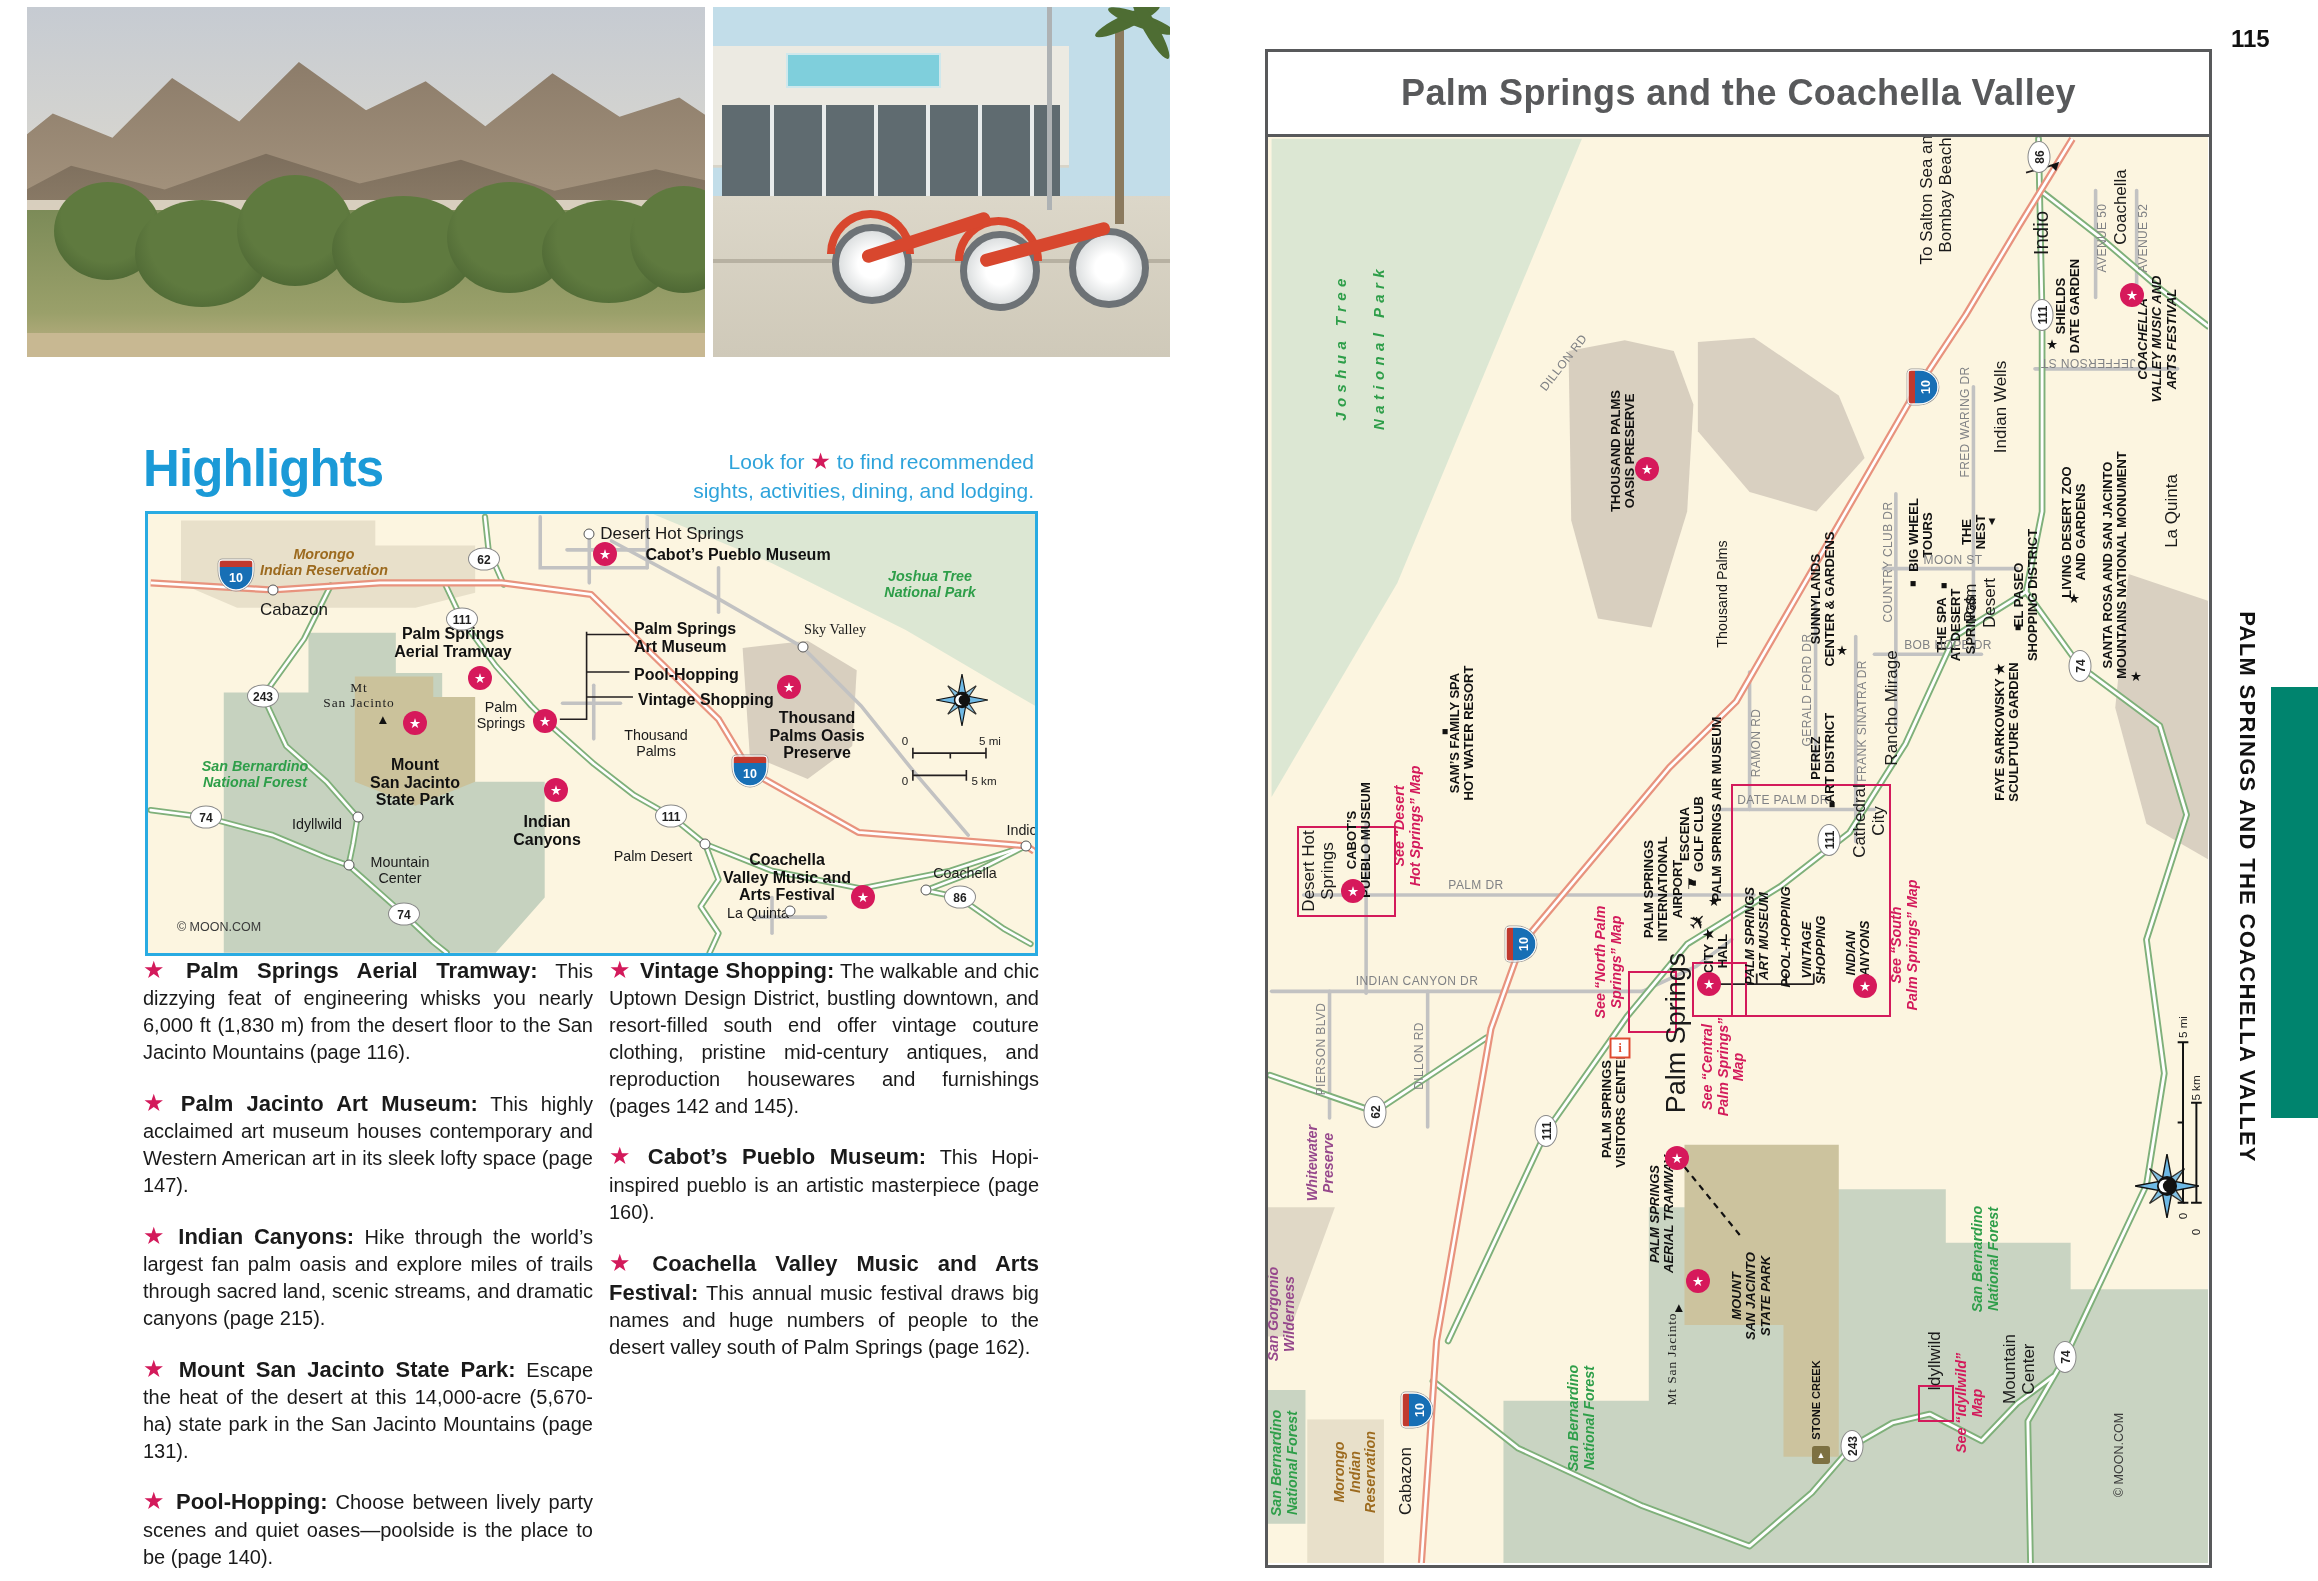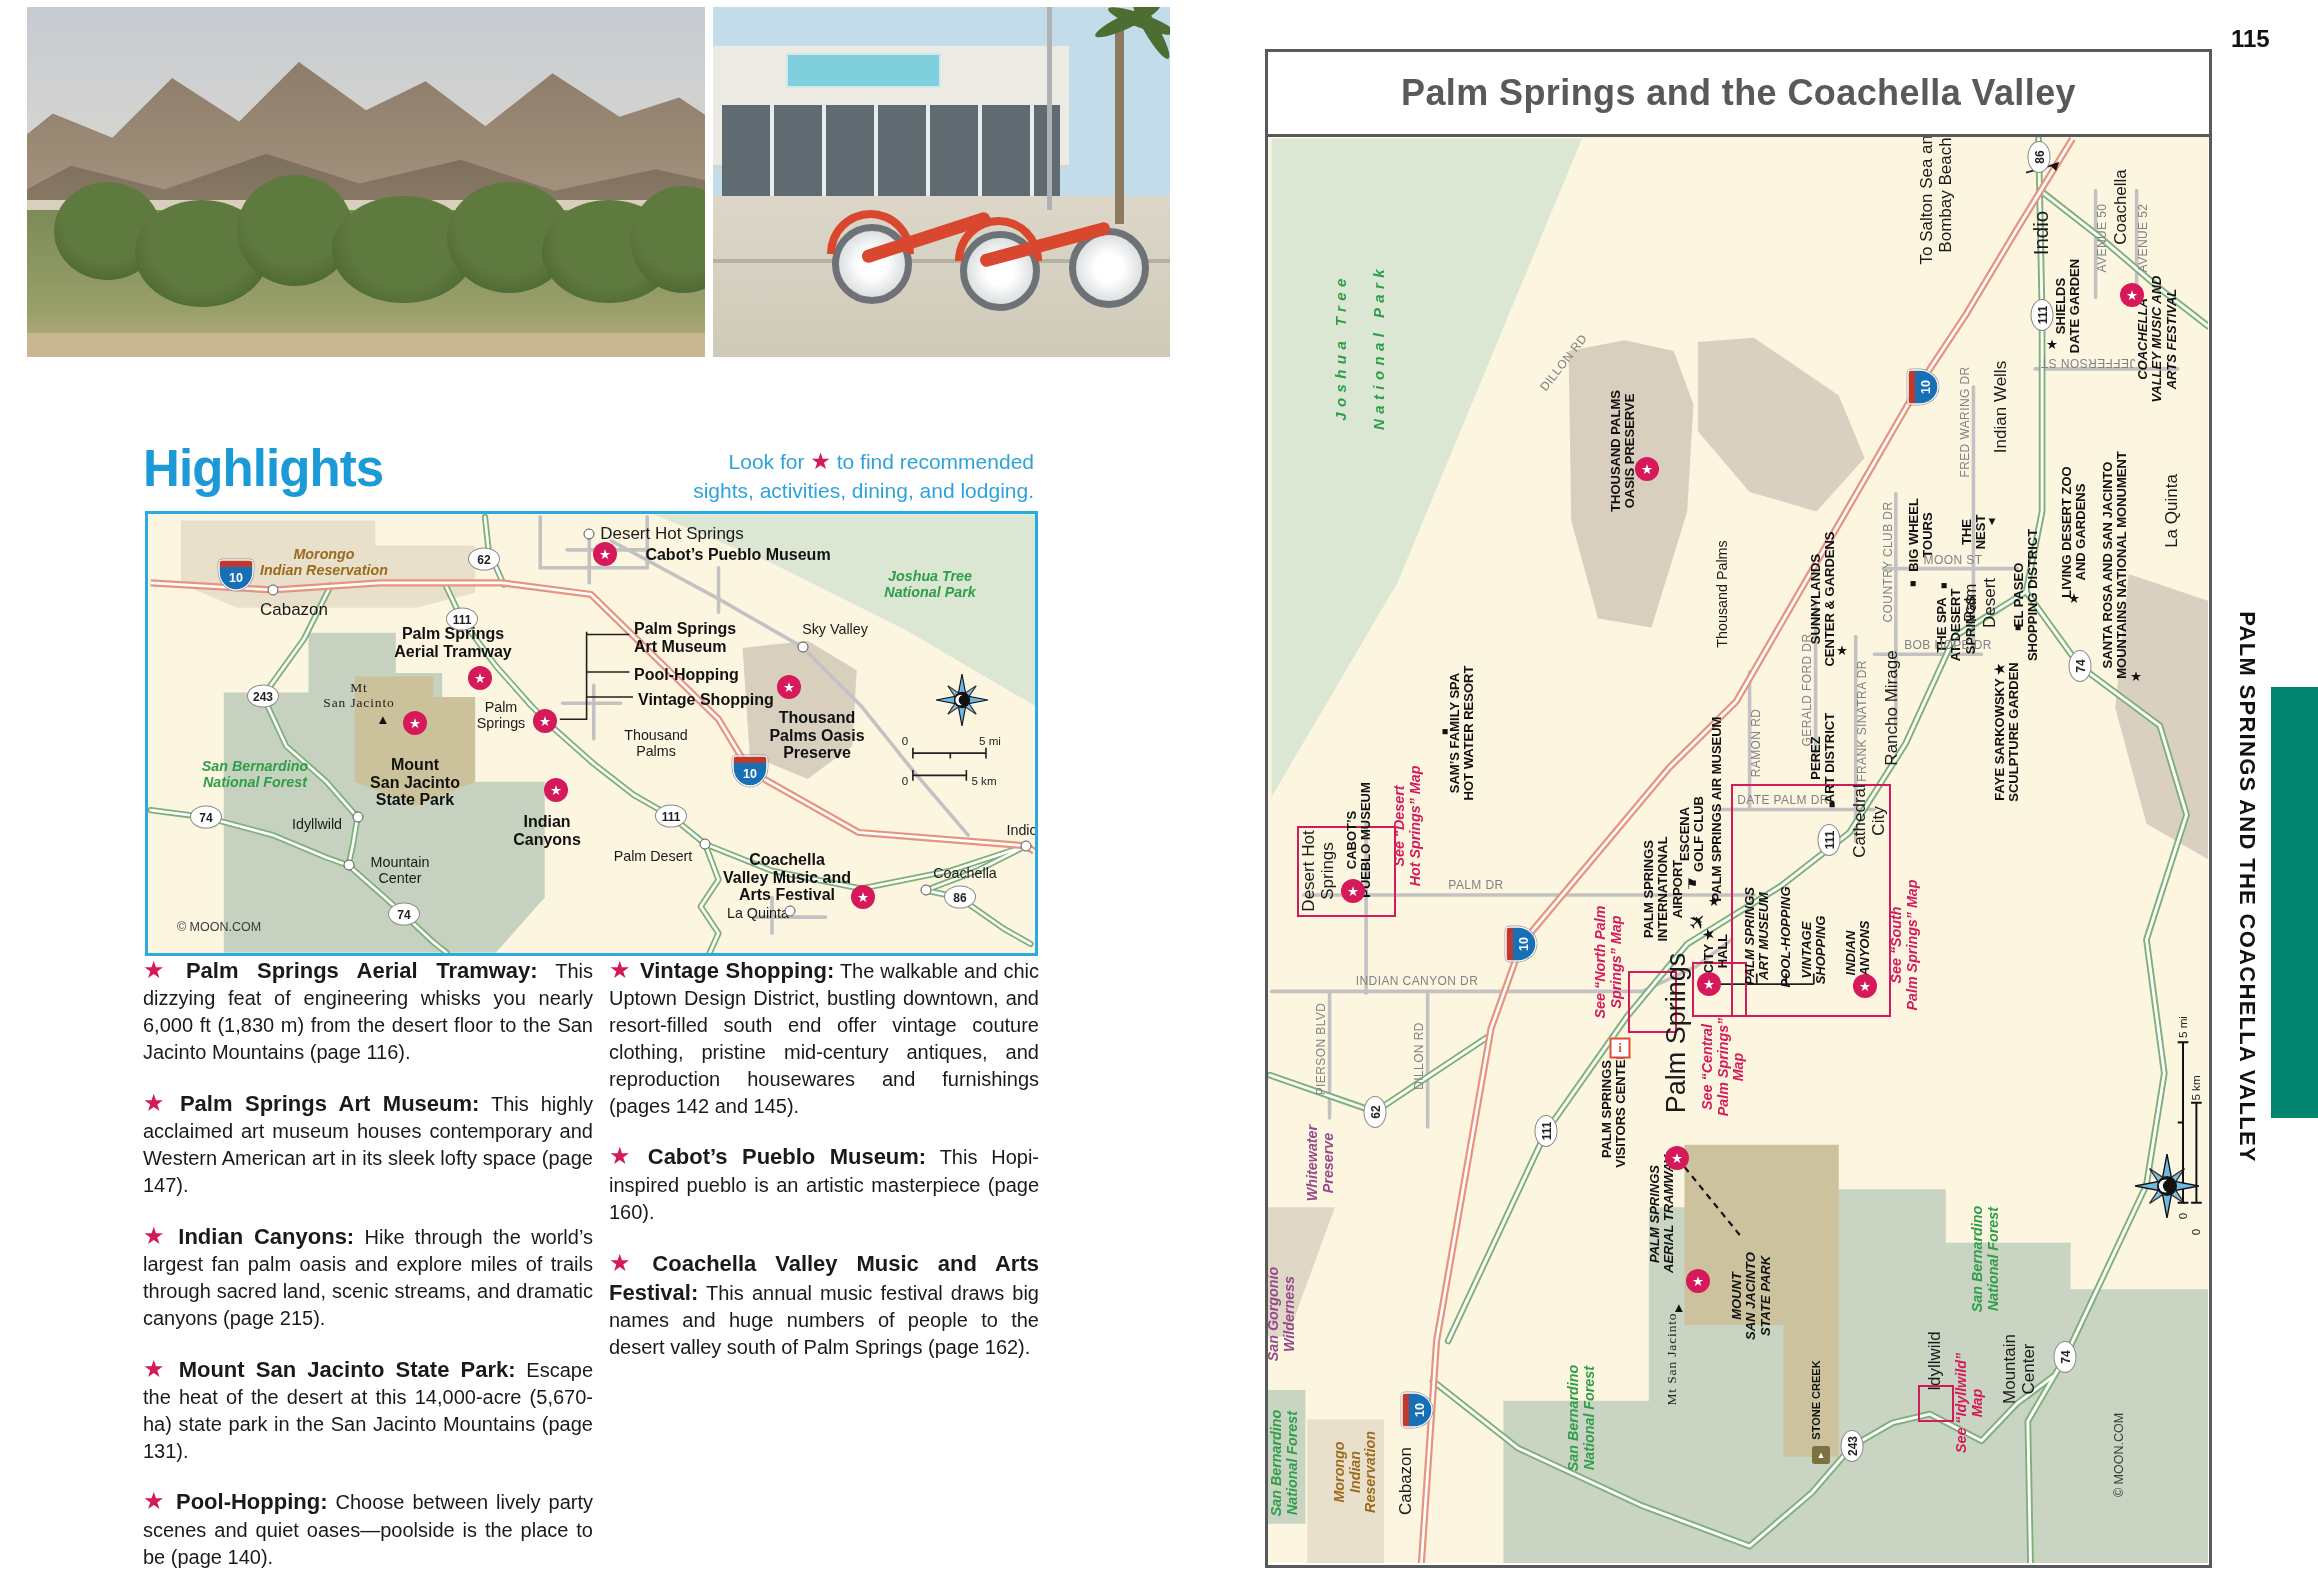--- a/index.html
+++ b/index.html
@@ -134,21 +134,21 @@
 
 <div id="hl-title">Highlights</div>
 <div id="hl-note">
   <span>Look for</span>
   <span class="st">★</span><span> to find recommended</span><br>
   <span>sights, activities, dining, and lodging.</span>
 </div>
 
 <div id="col-left" class="col">
   <p class="hl-item"><span class="st">★</span><b>Palm Springs Aerial Tramway:</b><span> This dizzying feat of engineering whisks you nearly 6,000 ft (1,830 m) from the desert floor to the San Jacinto Mountains (page 116).</span></p>
-  <p class="hl-item"><span class="st">★</span><b>Palm Springs Art Museum:</b><span> This highly acclaimed art museum houses contemporary and Western American art in its sleek lofty space (page 147).</span></p>
+  <p class="hl-item"><span class="st">★</span><b>Palm Jacinto Art Museum:</b><span> This highly acclaimed art museum houses contemporary and Western American art in its sleek lofty space (page 147).</span></p>
   <p class="hl-item"><span class="st">★</span><b>Indian Canyons:</b><span> Hike through the world’s largest fan palm oasis and explore miles of trails through sacred land, scenic streams, and dramatic canyons (page 215).</span></p>
   <p class="hl-item"><span class="st">★</span><b>Mount San Jacinto State Park:</b><span> Escape the heat of the desert at this 14,000-acre (5,670-ha) state park in the San Jacinto Mountains (page 131).</span></p>
   <p class="hl-item"><span class="st">★</span><b>Pool-Hopping:</b><span> Choose between lively party scenes and quiet oases—poolside is the place to be (page 140).</span></p>
 </div>
 <div id="col-right" class="col">
   <p class="hl-item"><span class="st">★</span><b>Vintage Shopping:</b><span> The walkable and chic Uptown Design District, bustling downtown, and resort-filled south end offer vintage couture clothing, pristine mid-century antiques, and reproduction housewares and furnishings (pages 142 and 145).</span></p>
   <p class="hl-item"><span class="st">★</span><b>Cabot’s Pueblo Museum:</b><span> This Hopi-inspired pueblo is an artistic masterpiece (page 160).</span></p>
   <p class="hl-item"><span class="st">★</span><b>Coachella Valley Music and Arts Festival:</b><span> This annual music festival draws big names and huge numbers of people to the desert valley south of Palm Springs (page 162).</span></p>
 </div>
 
@@ -224,21 +224,21 @@
           <circle cx="37.5" cy="35" r="7" fill="#111"></circle>
     </svg>
   </div>
  <span class="ml c-res" style="left: 176px; top: 49px; transform: translate(-50%, -50%) rotate(0deg);">Morongo
 Indian Reservation</span>
       <span class="ml c-cityb" style="left: 146px; top: 96px; transform: translate(-50%, -50%) rotate(0deg);">Cabazon</span>
       <span class="ml c-cityb" style="left: 524px; top: 19.6px; transform: translate(-50%, -50%) rotate(0deg);">Desert Hot Springs</span>
       <span class="ml c-poi" style="left: 590px; top: 41px; transform: translate(-50%, -50%) rotate(0deg);">Cabot’s Pueblo Museum</span>
       <span class="ml c-nf" style="left: 782px; top: 71px; transform: translate(-50%, -50%) rotate(0deg);">Joshua Tree
 National Park</span>
-      <span class="ml c-city" style="left: 687px; top: 116px; transform: translate(-50%, -50%) rotate(0deg);">Sky Valley</span>
+      <span class="ml c-city" style="left: 687px; top: 116px; transform: translate(-50%, -50%) rotate(0deg); font-family: Liberation Serif, serif;">Sky Valley</span>
       <span class="ml c-poi" style="left: 305px; top: 129px; transform: translate(-50%, -50%) rotate(0deg);">Palm Springs
 Aerial Tramway</span>
       <span class="ml c-mtn" style="left: 211px; top: 182px; transform: translate(-50%, -50%) rotate(0deg);">Mt
 San Jacinto</span>
       <span class="ml c-city" style="left: 353px; top: 202px; transform: translate(-50%, -50%) rotate(0deg);">Palm
 Springs</span>
       <span class="ml c-poi" style="left: 267px; top: 268px; transform: translate(-50%, -50%) rotate(0deg);">Mount
 San Jacinto
 State Park</span>
       <span class="ml c-poi" style="left: 486px; top: 124px; transform: translate(0px, -50%) rotate(0deg); text-align: left;">Palm Springs

